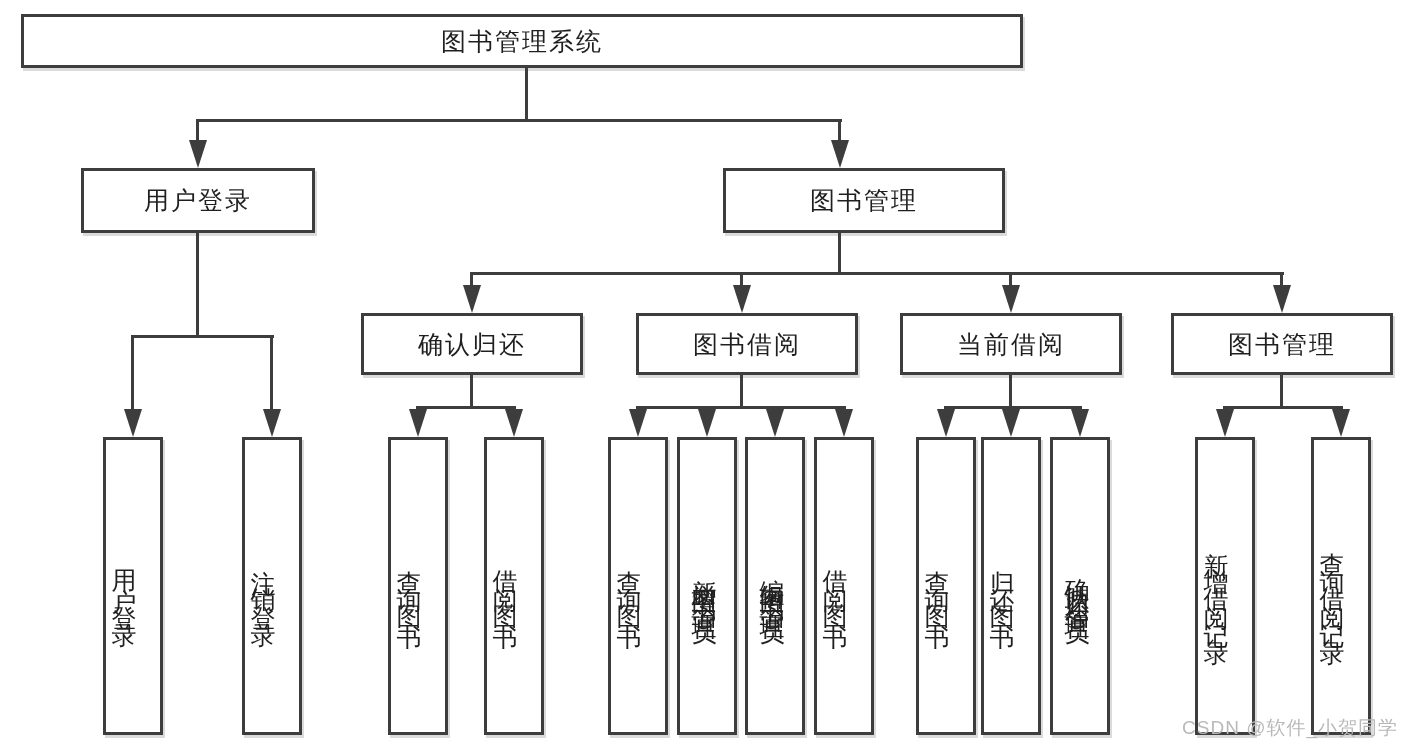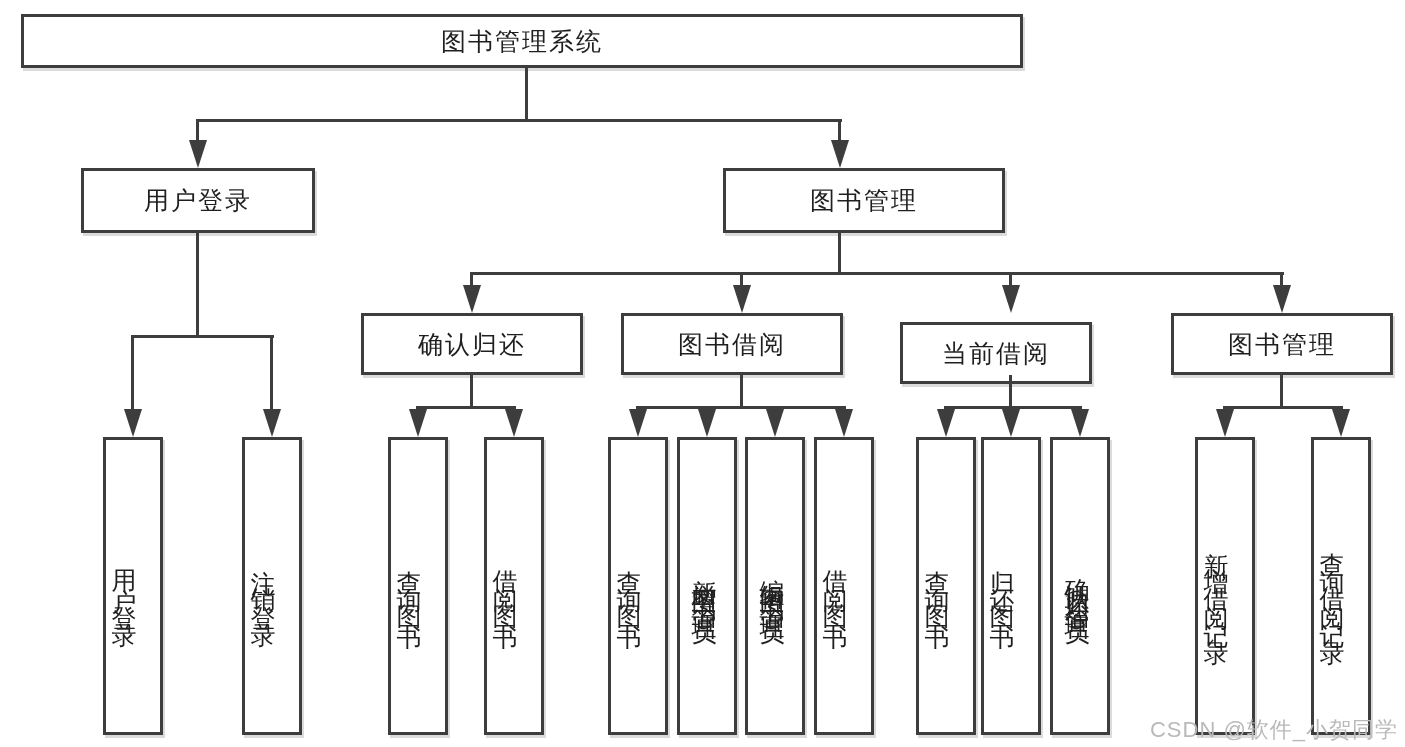--- a/index.html
+++ b/index.html
@@ -34,21 +34,21 @@
   .vline{position:absolute;width:3px;background:var(--line);}
   .hline{position:absolute;height:3px;background:var(--line);}
   .arrow{
     position:absolute;width:0;height:0;
     border-left:9px solid transparent;border-right:9px solid transparent;
     border-top:28px solid var(--line);
   }
 
   .watermark{
     position:absolute;top:715px;right:7px;z-index:5;
-    font-size:22px;color:var(--watermark);letter-spacing:1px;white-space:nowrap;
+    font-size:19px;color:var(--watermark);letter-spacing:1px;white-space:nowrap;
   }
 </style>
 </head>
 <body>
 
 <div class="stage">
 
   <div class="box" style="left:21px;top:14px;width:1002px;height:54px">
     <span class="h-label">图书管理系统</span>
   </div>
@@ -81,24 +81,24 @@
   <div class="vline" style="left:1009px;top:274px;height:13px"></div>
   <div class="vline" style="left:1280px;top:274px;height:13px"></div>
   <div class="arrow" style="left:463px;top:285px"></div>
   <div class="arrow" style="left:733px;top:285px"></div>
   <div class="arrow" style="left:1002px;top:285px"></div>
   <div class="arrow" style="left:1273px;top:285px"></div>
 
   <div class="box" style="left:361px;top:313px;width:222px;height:62px">
     <span class="h-label">确认归还</span>
   </div>
-  <div class="box" style="left:621px;top:313px;width:222px;height:62px">
+  <div class="box" style="left:636px;top:313px;width:222px;height:62px">
     <span class="h-label">图书借阅</span>
   </div>
-  <div class="box" style="left:900px;top:322px;width:192px;height:62px">
+  <div class="box" style="left:900px;top:313px;width:222px;height:62px">
     <span class="h-label">当前借阅</span>
   </div>
   <div class="box" style="left:1171px;top:313px;width:222px;height:62px">
     <span class="h-label">图书管理</span>
   </div>
 
   <div class="vline" style="left:470px;top:375px;height:33px"></div>
   <div class="hline" style="left:416px;top:406px;width:100px"></div>
   <div class="arrow" style="left:409px;top:409px"></div>
   <div class="arrow" style="left:505px;top:409px"></div>

